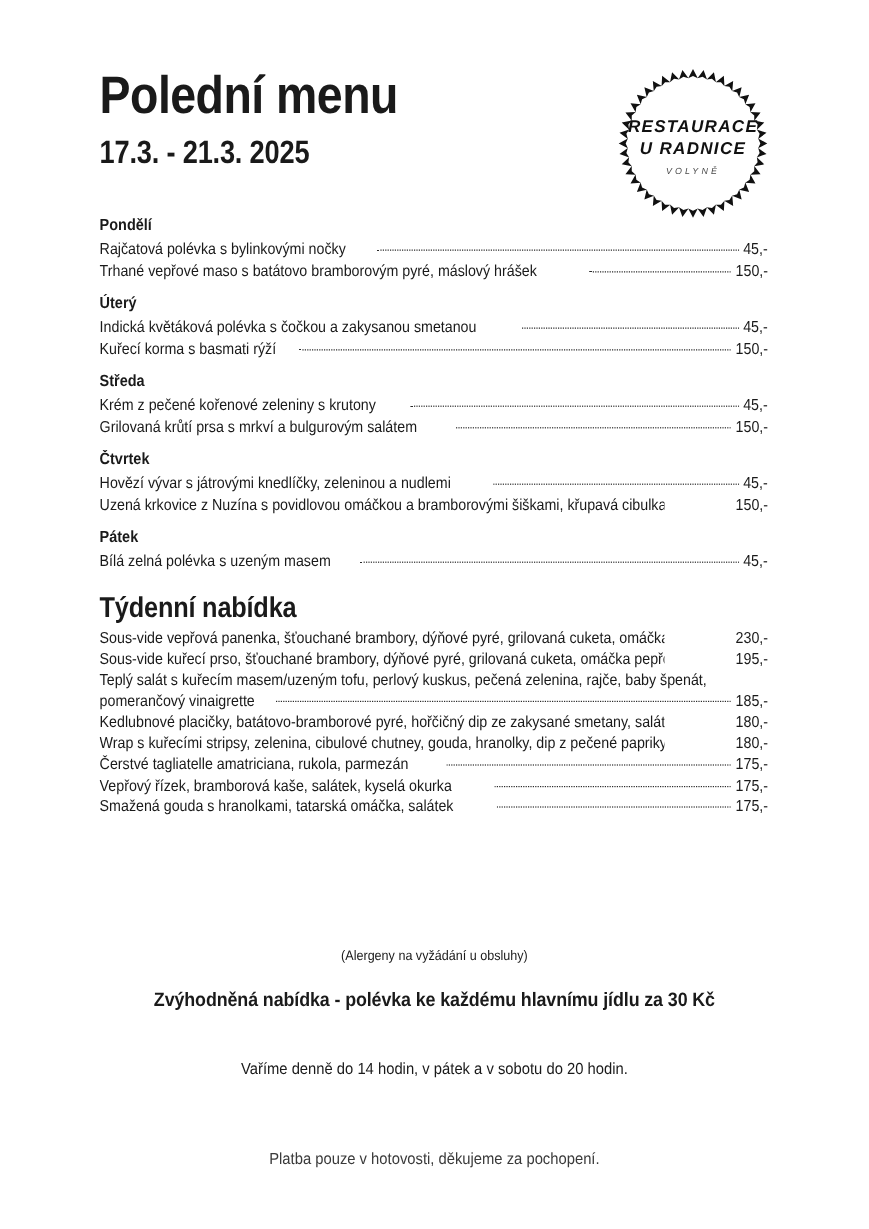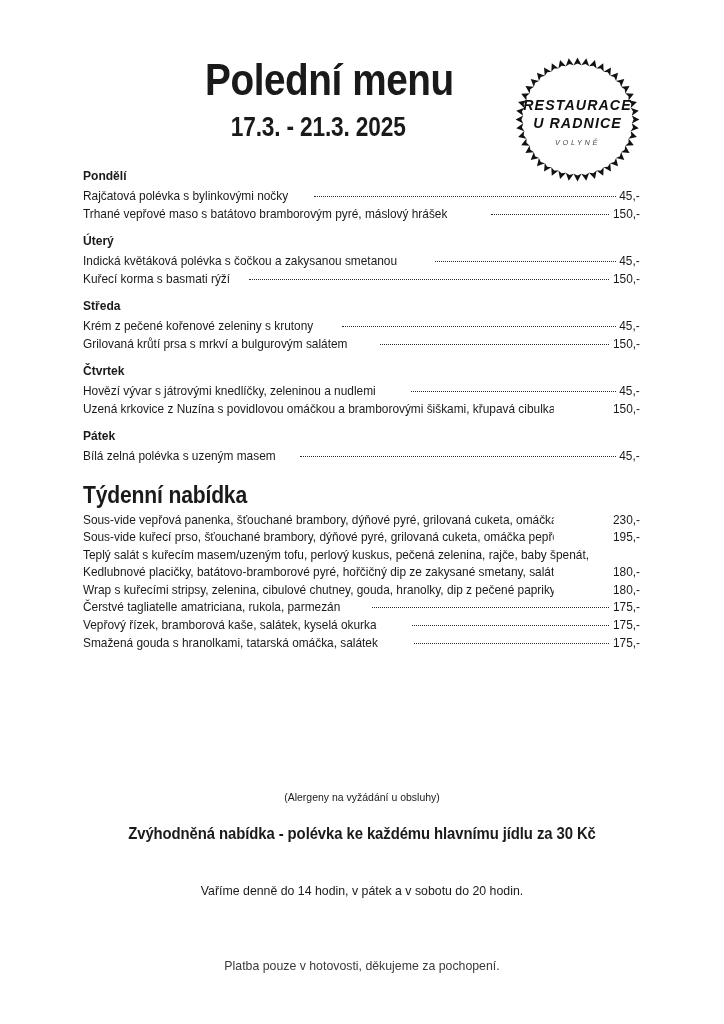--- a/index.html
+++ b/index.html
@@ -22,21 +22,20 @@
     box-sizing: border-box;
   }
 
   
   .header {
     position: absolute;
     left: 83px;
     top: 58px;
     width: 560px;
     height: 120px;
-    text-align: center;
   }
   .title {
     font-size: 44px;
     font-weight: 700;
     letter-spacing: -0.5px;
     line-height: 1;
     margin: 0;
     transform: scaleX(0.88);
     transform-origin: left center;
     white-space: nowrap;
@@ -63,21 +62,21 @@
   }
   .logo svg { display: block; width: 133px; height: 133px; }
   .logo-l1 { font-size: 14.2px; letter-spacing: 1.1px; font-weight: 700; }
   .logo-l2 { font-size: 14.2px; letter-spacing: 1.1px; font-weight: 700; }
   .logo-l3 { font-size: 7.4px; letter-spacing: 2.6px; font-weight: 400; fill: #4a4a4a;}
 
   
   .content {
     position: absolute;
     left: 83px;
-    top: 168px;
+    top: 180px;
     width: 557px;
   }
   .day-block { margin-bottom: 11px; }
   .day-name {
     font-size: 13.4px;
     font-weight: 700;
     margin: 0 0 4px 0;
     transform: scaleX(0.9);
     transform-origin: left center;
     white-space: nowrap;
@@ -389,20 +388,25 @@
             <span class="leader pad"></span>
             <span class="price">230,-</span>
           </div>
           <div class="row">
             <span class="desc">Sous-vide kuřecí prso, šťouchané brambory,  dýňové pyré, grilovaná cuketa, omáčka pepřová</span>
             <span class="leader pad"></span>
             <span class="price">195,-</span>
           </div>
           <div class="wrap-line">Teplý salát s kuřecím masem/uzeným tofu, perlový kuskus, pečená zelenina, rajče, baby špenát,</div>
           <div class="row">
+            <span class="desc">pomerančový vinaigrette</span>
+            <span class="leader pad"></span>
+            <span class="price">185,-</span>
+          </div>
+          <div class="row">
             <span class="desc">Kedlubnové placičky, batátovo-bramborové pyré, hořčičný dip ze zakysané smetany, salátek</span>
             <span class="leader pad"></span>
             <span class="price">180,-</span>
           </div>
           <div class="row">
             <span class="desc">Wrap s kuřecími stripsy, zelenina, cibulové chutney, gouda, hranolky, dip z pečené papriky</span>
             <span class="leader pad"></span>
             <span class="price">180,-</span>
           </div>
           <div class="row">

